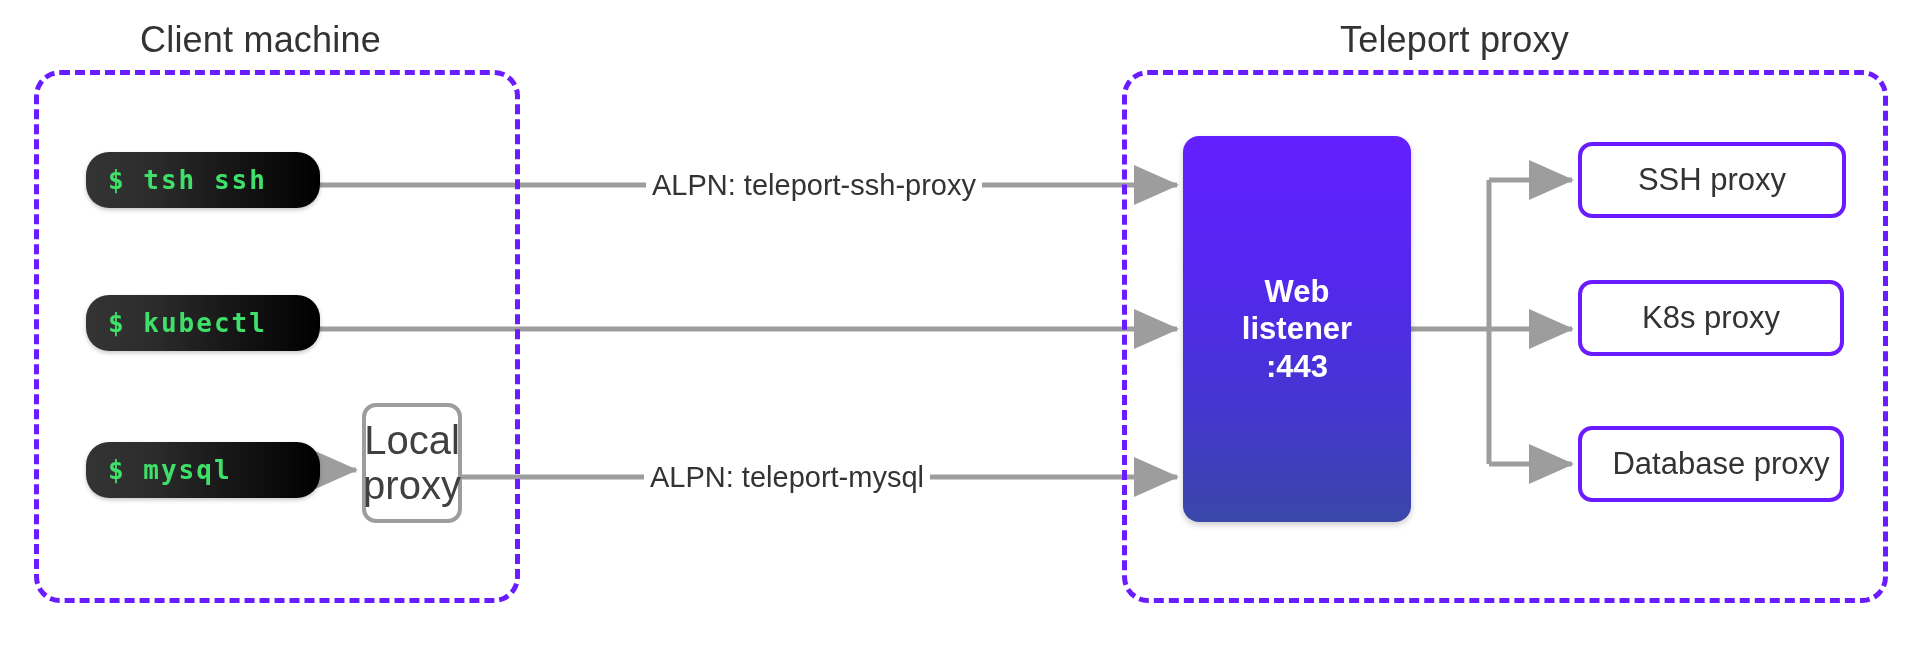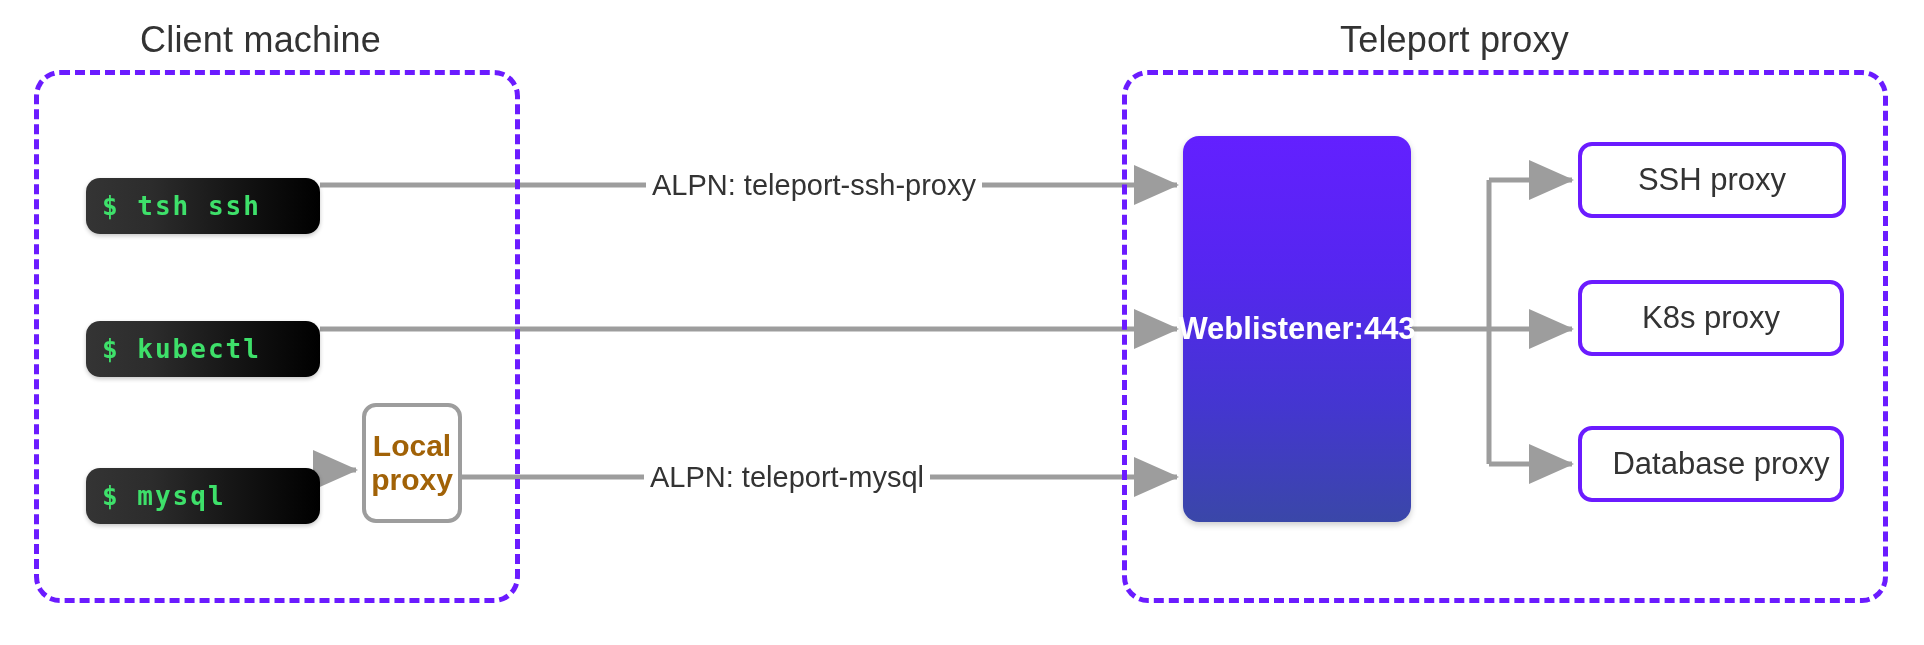--- a/index.html
+++ b/index.html
@@ -41,28 +41,27 @@
     box-sizing: border-box;
     background: transparent;
   }
   #client-group { left: 34px;  top: 70px; width: 486px;  height: 533px; }
   #proxy-group  { left: 1122px; top: 70px; width: 766px; height: 533px; }
 
   
   .terminal {
     position: absolute;
     height: 56px;
-    border-radius: 14px;
+    border-radius: 23px;
     background: linear-gradient(to right, #343434 0%, #2c2c2c 28%, #161616 62%, #000000 100%);
     box-shadow: 0 2px 4px rgba(0,0,0,0.22);
     display: flex;
     align-items: center;
     box-sizing: border-box;
-    padding-left: 16px;
-    margin-top: 26px;
+    padding-left: 22px;
   }
   .terminal-text {
     font-family: "DejaVu Sans Mono", "Liberation Mono", monospace;
     font-size: 26px;
     font-weight: 700;
     color: #3ee06a;
     letter-spacing: 2px;
     white-space: nowrap;
   }
   #term-tsh     { left: 86px; top: 152px; width: 234px; }
@@ -80,37 +79,37 @@
     border-radius: 14px;
     background: #ffffff;
     box-sizing: border-box;
     display: flex;
     flex-direction: column;
     align-items: center;
     justify-content: center;
     line-height: 1.12;
   }
   #local-proxy .lp-line {
-    font-size: 30px;
-    color: #a16207;
-    white-space: nowrap;
-    font-weight: bold;
+    font-size: 40px;
+    color: #404040;
+    white-space: nowrap;
   }
 
   
   #web-listener {
     position: absolute;
     left: 1183px;
     top: 136px;
     width: 228px;
     height: 386px;
     border-radius: 16px;
     background: linear-gradient(to bottom, #6320FF 0%, #5526F0 35%, #4436D0 70%, #3A47A8 100%);
     box-shadow: 0 3px 6px rgba(0,0,0,0.20);
     display: flex;
+    flex-direction: column;
     align-items: center;
     justify-content: center;
     box-sizing: border-box;
   }
   #web-listener .wl-line {
     font-size: 31px;
     font-weight: 700;
     color: #ffffff;
     line-height: 1.2;
     text-align: center;

